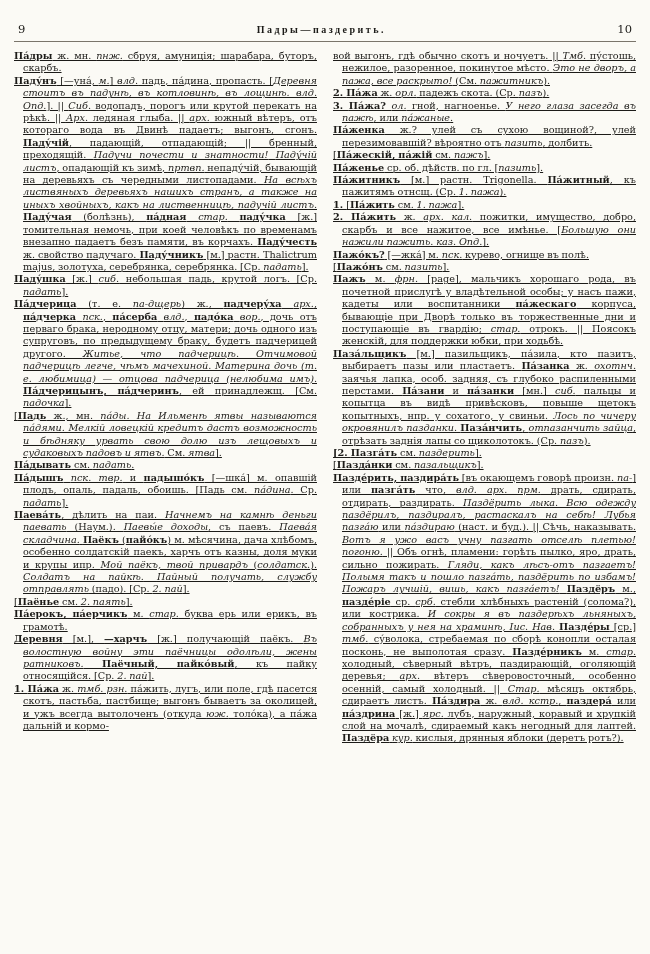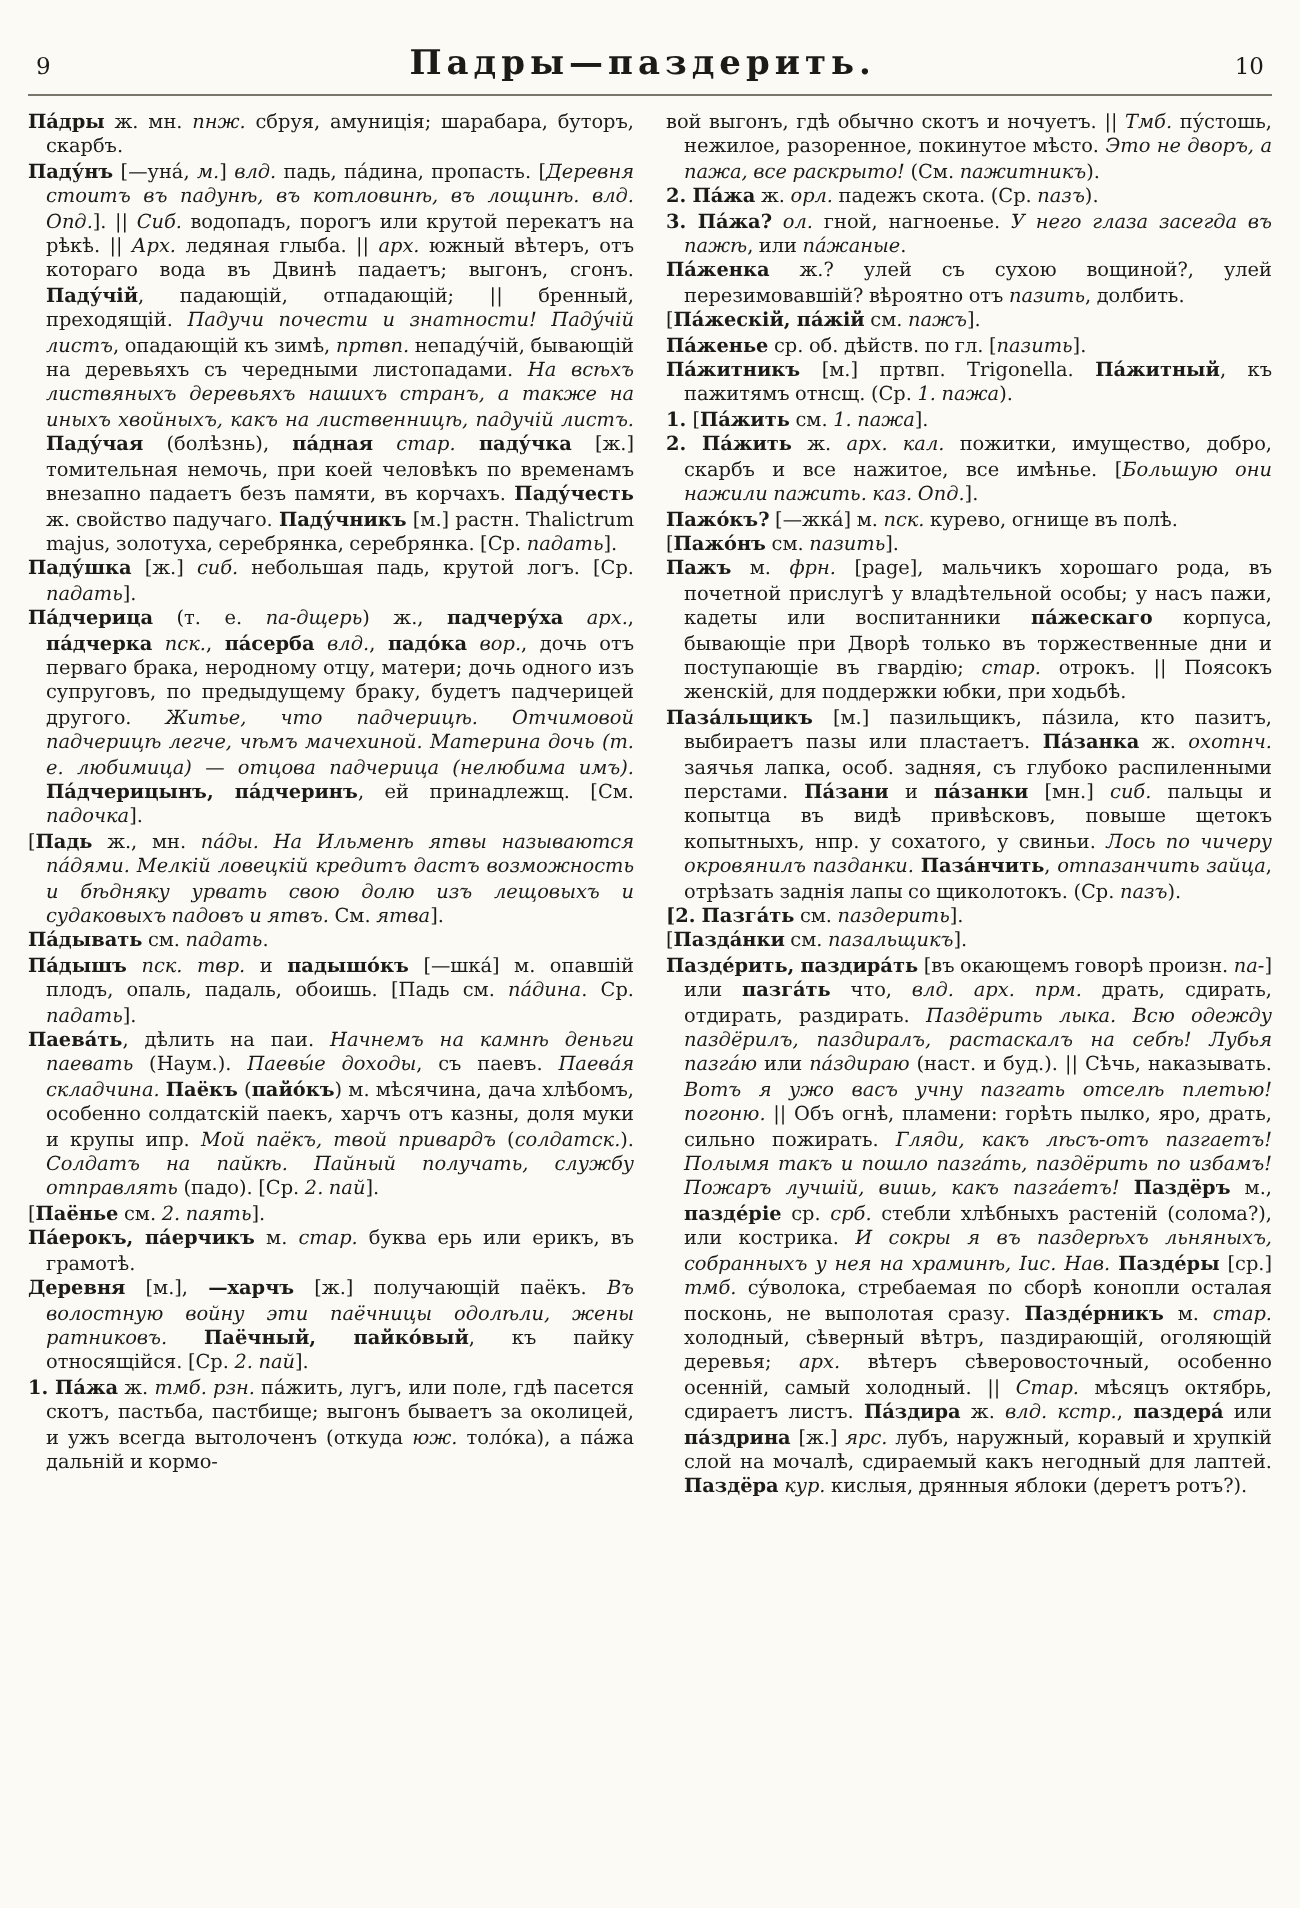--- a/index.html
+++ b/index.html
@@ -21,33 +21,35 @@
     align-items: baseline;
     padding: 0 4px 5px 4px;
     border-bottom: 1px solid #7a756b;
     margin-bottom: 8px;
   }
   .pagenum {
     font-size: 11.5px;
     font-weight: normal;
   }
   .running-title {
-    font-size: 17px;
+    font-size: 10px;
     font-weight: bold;
     letter-spacing: 2.5px;
+    font-family: Liberation Serif, serif;
   }
   .columns {
     display: flex;
     gap: 16px;
   }
   .col {
     flex: 1 1 0;
     min-width: 0;
     height: 896px;
     overflow: hidden;
+    text-decoration: underline;
   }
   .col + .col { border-left: none; }
   p.entry {
     margin: 0;
     font-size: 9.7px;
     line-height: 12.4px;
     text-align: justify;
     text-indent: -9px;
     padding-left: 9px;
     word-spacing: -0.3px;
@@ -79,21 +81,21 @@
         <p class="entry"><span class="b">Деревня</span><span> [м.], </span><span class="b">—харчъ</span><span> [ж.] получающiй паёкъ. </span><span class="i">Въ волостную войну эти паёчницы одолѣли, жены ратниковъ.</span><span> </span><span class="b">Паёчный, пайко́вый</span><span>, къ пайку относящiйся. [Ср. </span><span class="i">2. пай</span><span>].</span></p>
         <p class="entry"><span class="b">1. </span><span class="b">Па́жа</span><span> ж. </span><span class="i">тмб. рзн.</span><span> па́жить, лугъ, или поле, гдѣ пасется скотъ, пастьба, пастбище; выгонъ бываетъ за околицей, и ужъ всегда вытолоченъ (откуда </span><span class="i">юж.</span><span> толо́ка), а па́жа дальнiй и кормо-</span></p>
       </div>
     <div class="col">
         <p class="entry"><span>вой выгонъ, гдѣ обычно скотъ и ночуетъ. || </span><span class="i">Тмб.</span><span> пу́стошь, нежилое, разоренное, покинутое мѣсто. </span><span class="i">Это не дворъ, а пажа, все раскрыто!</span><span> (См. </span><span class="i">пажитникъ</span><span>).</span></p>
         <p class="entry"><span class="b">2. </span><span class="b">Па́жа</span><span> ж. </span><span class="i">орл.</span><span> падежъ скота. (Ср. </span><span class="i">пазъ</span><span>).</span></p>
         <p class="entry"><span class="b">3. </span><span class="b">Па́жа?</span><span> </span><span class="i">ол.</span><span> гной, нагноенье. </span><span class="i">У него глаза засегда въ пажѣ</span><span>, или </span><span class="i">па́жаные</span><span>.</span></p>
         <p class="entry"><span class="b">Па́женка</span><span> ж.? улей съ сухою вощиной?, улей перезимовавшiй? вѣроятно отъ </span><span class="i">пазить</span><span>, долбить.</span></p>
         <p class="entry"><span>[</span><span class="b">Па́жескiй, па́жiй</span><span> см. </span><span class="i">пажъ</span><span>].</span></p>
         <p class="entry"><span class="b">Па́женье</span><span> ср. об. дѣйств. по гл. [</span><span class="i">пазить</span><span>].</span></p>
-        <p class="entry"><span class="b">Па́житникъ</span><span> [м.] пртвп. Trigonella. </span><span class="b">Па́житный</span><span>, къ пажитямъ отнсщ. (Ср. </span><span class="i">1. пажа</span><span>).</span></p>
+        <p class="entry"><span class="b">Па́житникъ</span><span> [м.] растн. Trigonella. </span><span class="b">Па́житный</span><span>, къ пажитямъ отнсщ. (Ср. </span><span class="i">1. пажа</span><span>).</span></p>
         <p class="entry"><span class="b">1. </span><span>[</span><span class="b">Па́жить</span><span> см. </span><span class="i">1. пажа</span><span>].</span></p>
         <p class="entry"><span class="b">2. </span><span class="b">Па́жить</span><span> ж. </span><span class="i">арх. кал.</span><span> пожитки, имущество, добро, скарбъ и все нажитое, все имѣнье. [</span><span class="i">Большую они нажили пажить. каз. Опд.</span><span>].</span></p>
         <p class="entry"><span class="b">Пажо́къ?</span><span> [—жка́] м. </span><span class="i">пск.</span><span> курево, огнище въ полѣ.</span></p>
         <p class="entry"><span>[</span><span class="b">Пажо́нъ</span><span> см. </span><span class="i">пазить</span><span>].</span></p>
         <p class="entry"><span class="b">Пажъ</span><span> м. </span><span class="i">фрн.</span><span> [page], мальчикъ хорошаго рода, въ почетной прислугѣ у владѣтельной особы; у насъ пажи, кадеты или воспитанники </span><span class="b">па́жескаго</span><span> корпуса, бывающiе при Дворѣ только въ торжественные дни и поступающiе въ гвардiю; </span><span class="i">стар.</span><span> отрокъ. || Поясокъ женскiй, для поддержки юбки, при ходьбѣ.</span></p>
         <p class="entry"><span class="b">Паза́льщикъ</span><span> [м.] пазильщикъ, па́зила, кто пазитъ, выбираетъ пазы или пластаетъ. </span><span class="b">Па́занка</span><span> ж. </span><span class="i">охотнч.</span><span> заячья лапка, особ. задняя, съ глубоко распиленными перстами. </span><span class="b">Па́зани</span><span> и </span><span class="b">па́занки</span><span> [мн.] </span><span class="i">сиб.</span><span> пальцы и копытца въ видѣ привѣсковъ, повыше щетокъ копытныхъ, нпр. у сохатого, у свиньи. </span><span class="i">Лось по чичеру окровянилъ пазданки.</span><span> </span><span class="b">Паза́нчить</span><span>, </span><span class="i">отпазанчить зайца</span><span>, отрѣзать заднiя лапы со щиколотокъ. (Ср. </span><span class="i">пазъ</span><span>).</span></p>
         <p class="entry"><span class="b">[2. </span><span class="b">Пазга́ть</span><span> см. </span><span class="i">паздерить</span><span>].</span></p>
         <p class="entry"><span>[</span><span class="b">Пазда́нки</span><span> см. </span><span class="i">пазальщикъ</span><span>].</span></p>
         <p class="entry"><span class="b">Пазде́рить, паздира́ть</span><span> [въ окающемъ говорѣ произн. </span><span class="i">па-</span><span>] или </span><span class="b">пазга́ть</span><span> что, </span><span class="i">влд. арх. прм.</span><span> драть, сдирать, отдирать, раздирать. </span><span class="i">Паздёрить лыка. Всю одежду паздёрилъ, паздиралъ, растаскалъ на себѣ! Лубья пазга́ю</span><span> или </span><span class="i">па́здираю</span><span> (наст. и буд.). || Сѣчь, наказывать. </span><span class="i">Вотъ я ужо васъ учну пазгать отселѣ плетью! погоню.</span><span> || Объ огнѣ, пламени: горѣть пылко, яро, драть, сильно пожирать. </span><span class="i">Гляди, какъ лѣсъ-отъ пазгаетъ! Полымя такъ и пошло пазга́ть, паздёрить по избамъ! Пожаръ лучшiй, вишь, какъ пазга́етъ!</span><span> </span><span class="b">Паздёръ</span><span> м., </span><span class="b">пазде́рiе</span><span> ср. </span><span class="i">срб.</span><span> стебли хлѣбныхъ растенiй (солома?), или кострика. </span><span class="i">И сокры я въ паздерѣхъ льняныхъ, собранныхъ у нея на храминѣ, Іис. Нав.</span><span> </span><span class="b">Пазде́ры</span><span> [ср.] </span><span class="i">тмб.</span><span> су́волока, стребаемая по сборѣ конопли осталая посконь, не выполотая сразу. </span><span class="b">Пазде́рникъ</span><span> м. </span><span class="i">стар.</span><span> холодный, сѣверный вѣтръ, паздирающiй, оголяющiй деревья; </span><span class="i">арх.</span><span> вѣтеръ сѣверовосточный, особенно осеннiй, самый холодный. || </span><span class="i">Стар.</span><span> мѣсяцъ октябрь, сдираетъ листъ. </span><span class="b">Па́здира</span><span> ж. </span><span class="i">влд. кстр.</span><span>, </span><span class="b">паздера́</span><span> или </span><span class="b">па́здрина</span><span> [ж.] </span><span class="i">ярс.</span><span> лубъ, наружный, коравый и хрупкiй слой на мочалѣ, сдираемый какъ негодный для лаптей. </span><span class="b">Паздёра</span><span> </span><span class="i">кур.</span><span> кислыя, дрянныя яблоки (деретъ ротъ?).</span></p>
       </div>

